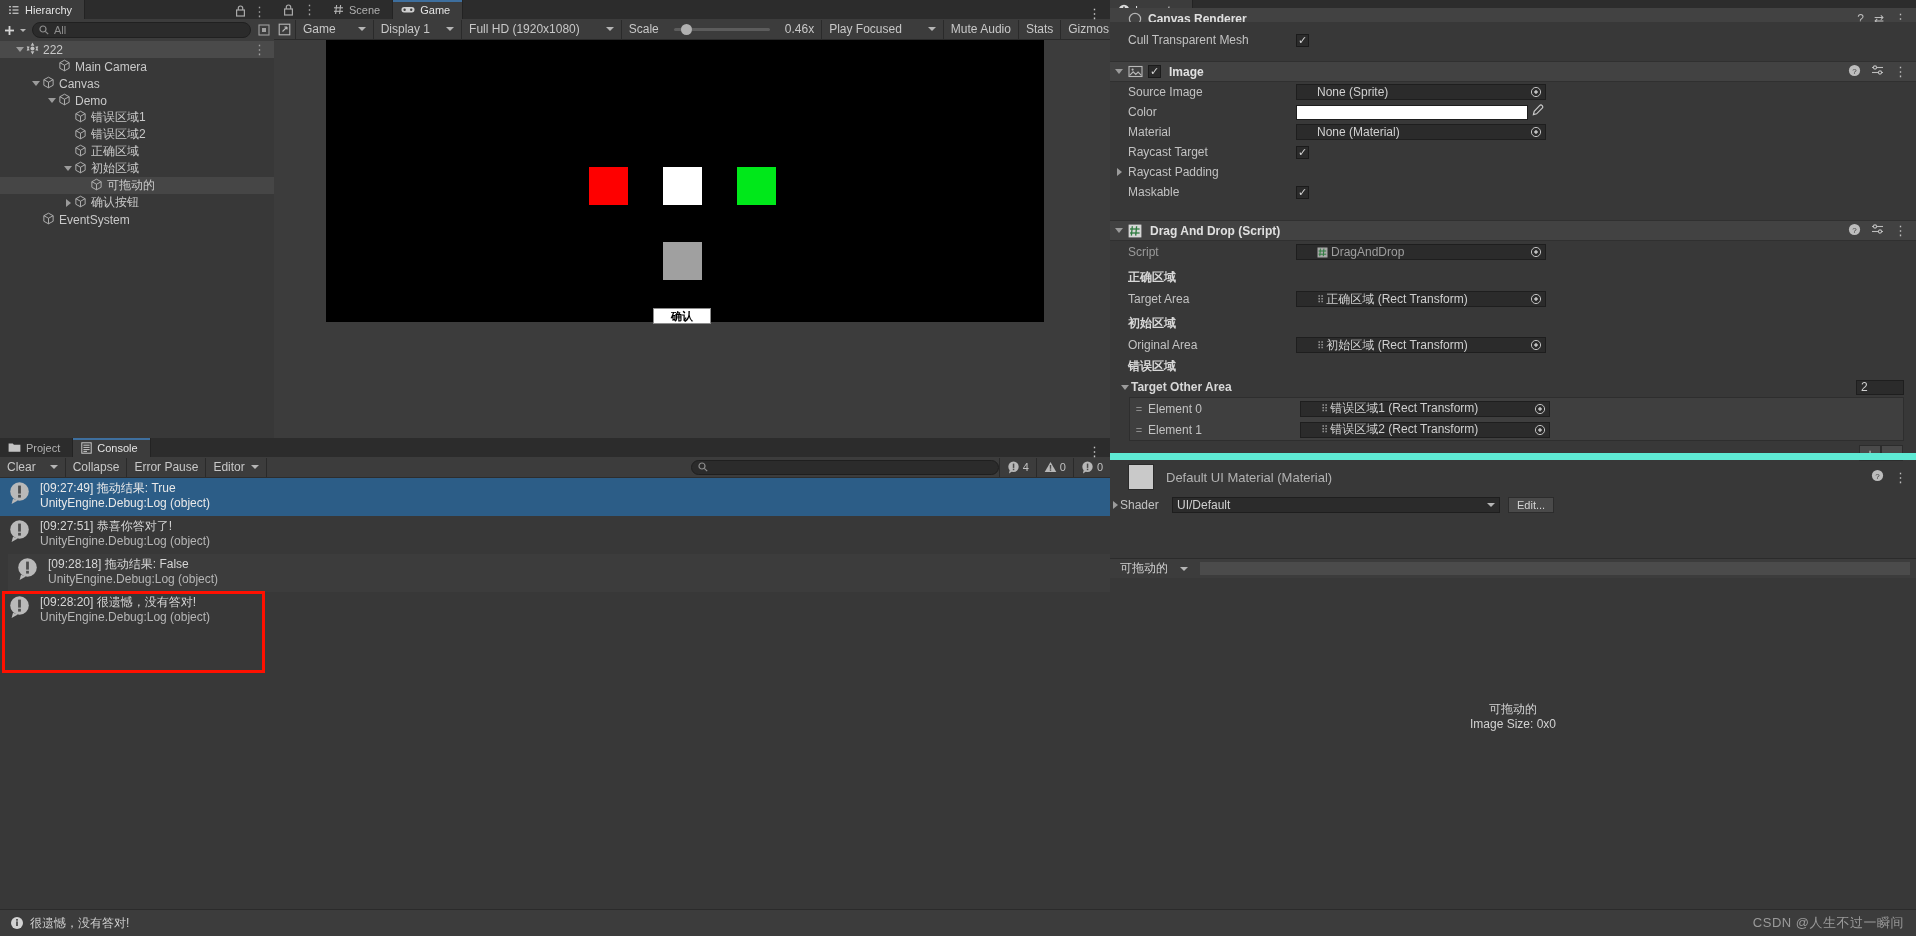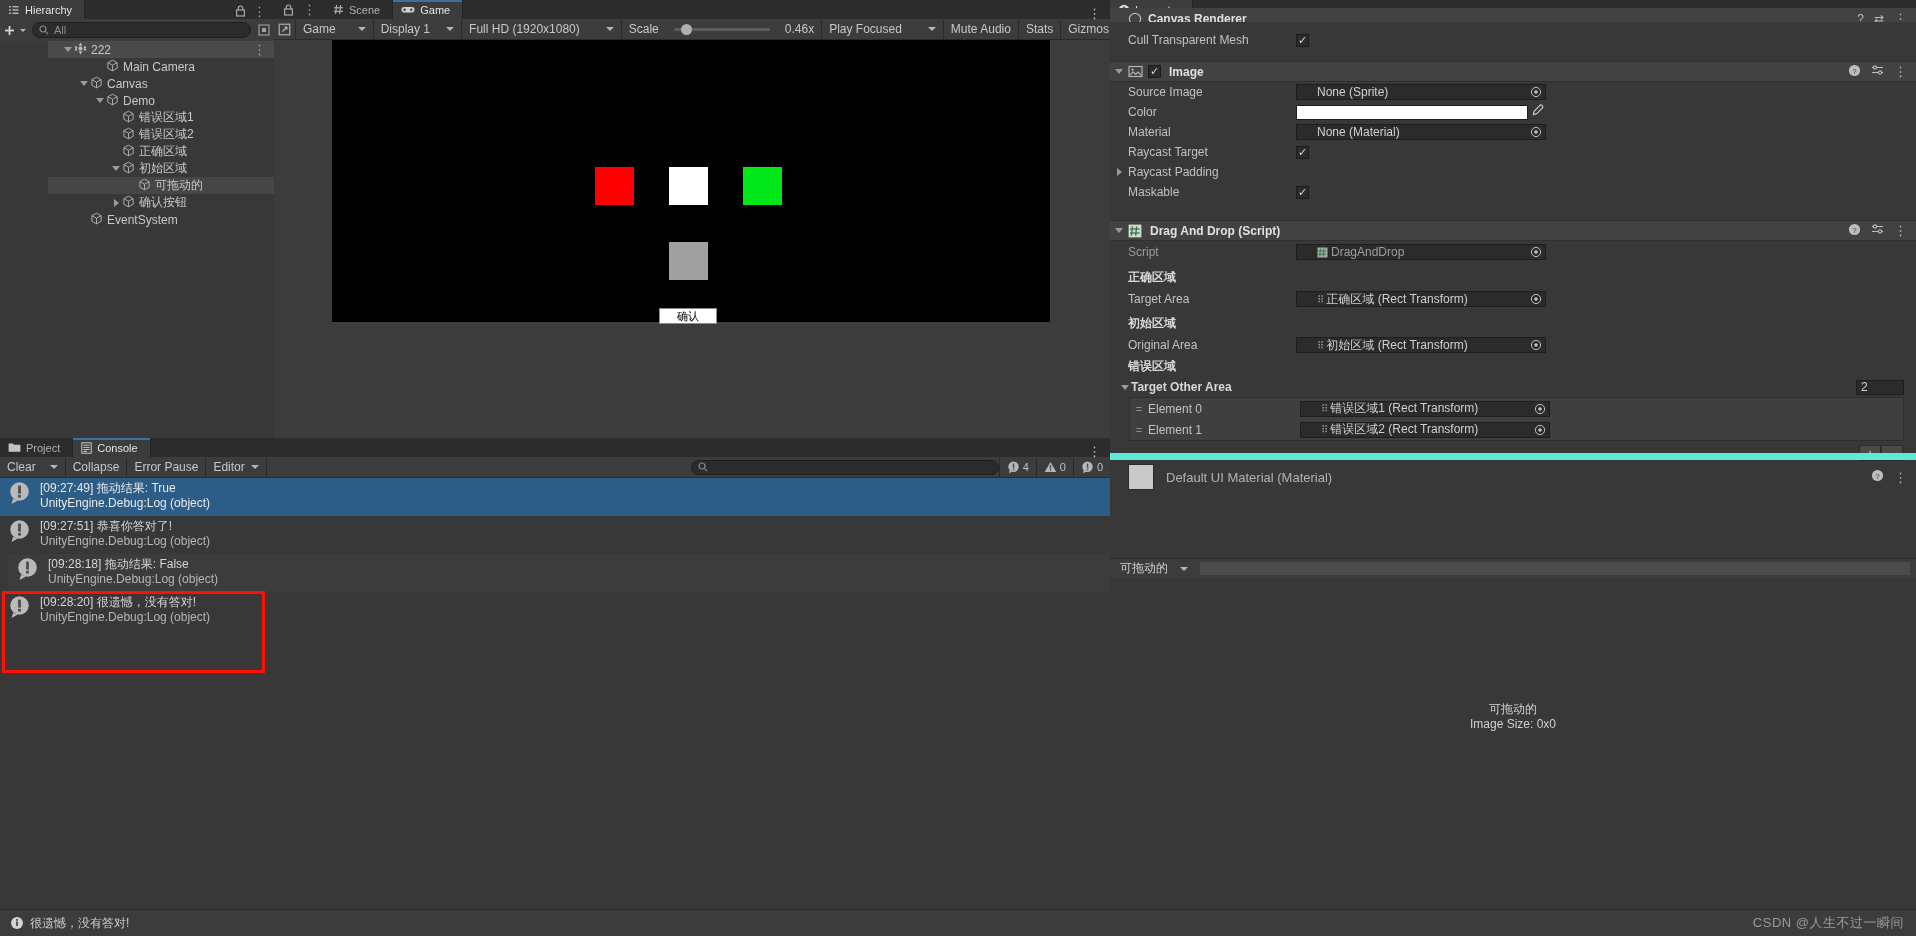--- a/index.html
+++ b/index.html
@@ -38,38 +38,38 @@
   
   #hierarchy { left:0; top:0; width:274px; height:438px; background:#383838; }
   #hier-tabbar { width:274px; }
   #hier-tab-extra { margin-left:auto; display:flex; align-items:center; gap:7px; padding:0 8px 2px 0; color:#a0a0a0; }
   #hier-tool { height:22px; background:#3c3c3c; display:flex; align-items:center; padding:0 0; gap:3px; }
   .plusbtn { display:flex; align-items:center; color:#d0d0d0; font-size:14px; padding:0 3px; }
   .searchbox {
     flex:1; height:16px; background:#2b2b2b; border:1px solid #202020; border-radius:8px;
     display:flex; align-items:center; padding:0 6px; gap:5px; color:#8d8d8d; font-size:11px;
   }
-  .hier-list { position:relative;padding-left:48px; }
+  .hier-list { position:relative; }
   .hrow { height:17px; display:flex; align-items:center; font-size:12px; color:#c9c9c9; white-space:nowrap; }
   .hrow.sel-root { background:#4a4a4a; }
   .hrow.sel-blue { background:#464646; }
   .hrow .arrow { width:12px; display:flex; align-items:center; justify-content:center; }
   .arr { width:0;height:0;border-left:4px solid transparent;border-right:4px solid transparent;border-top:5px solid #9b9b9b;}
   .arr-r { border-top:4px solid transparent;border-bottom:4px solid transparent;border-left:5px solid #9b9b9b; border-right:none;}
   .cube { width:13px; height:13px; margin-right:4px; flex:none; }
   .rowmenu { margin-left:auto; padding-right:8px; color:#a0a0a0; letter-spacing:0; }
 
   
   #gameview { left:274px; top:0; width:836px; height:438px; background:#3c3c3c; }
   #game-tabbar { width:836px; display:flex; }
   #game-tabbar .lockcell { display:flex; align-items:center; gap:9px; padding:0 9px; color:#a7a7a7; height:19px;}
   #game-tool { height:21px; background:#3c3c3c; display:flex; align-items:center; border-bottom:1px solid #2a2a2a;}
   .slider-track { width:96px; height:3px; background:#5c5c5c; border-radius:2px; position:relative; }
   .slider-knob { position:absolute; left:0; top:-4px; width:11px; height:11px; border-radius:50%; background:#b0b0b0; }
-  #gamecanvas { position:absolute; left:58px; top:40px; width:718px; height:282px; background:#000; }
+  #gamecanvas { position:absolute; left:52px; top:40px; width:718px; height:282px; background:#000;font-weight:bold; }
   .gsq { position:absolute; }
   #confirm-btn {
     position:absolute; background:#fff; color:#000; font-size:11px;
     display:flex; align-items:center; justify-content:center;
     border:1px solid #8c8c8c;
   }
 
   
   #console { left:0; top:438px; width:1110px; height:498px; background:#383838; }
   #con-tabbar { width:1110px; }
@@ -834,20 +834,31 @@
         <span class="hdr-icons">
           <span>
             <svg width="13" height="13" viewBox="0 0 13 13">
                 <circle cx="6.5" cy="6.5" r="5.6" fill="#bdbdbd"></circle>
             <text x="6.5" y="9.6" font-size="8" fill="#3c3c3c" text-anchor="middle" font-family="Liberation Sans">?</text>
               </svg>
           </span>
           <span class="dots3">⋮</span>
         </span>
       </div>
+      <div style="height:22px; display:flex; align-items:center;">
+        <span style="width:10px; display:flex; justify-content:center;">
+          <span class="arr arr-r"></span>
+        </span>
+        <span style="width:52px; font-size:12px; color:#c2c2c2;">Shader</span>
+        <span class="selbox" style="width:328px;">
+          <span>UI/Default</span>
+          <span class="caret" style="margin-left:auto;"></span>
+        </span>
+        <span class="editbtn" style="margin-left:8px;">Edit...</span>
+      </div>
     </div>
 
     <div style="position:absolute; left:0; top:558px; width:806px;" id="prevhdr">
       <span id="prevname">可拖动的</span>
       <span class="caret"></span>
       <span id="prevbar"></span>
     </div>
 
     <div style="position:absolute; left:0; top:702px; width:806px; text-align:center;">
       <div style="font-size:12px; color:#d2d2d2; line-height:15px;">可拖动的</div>

